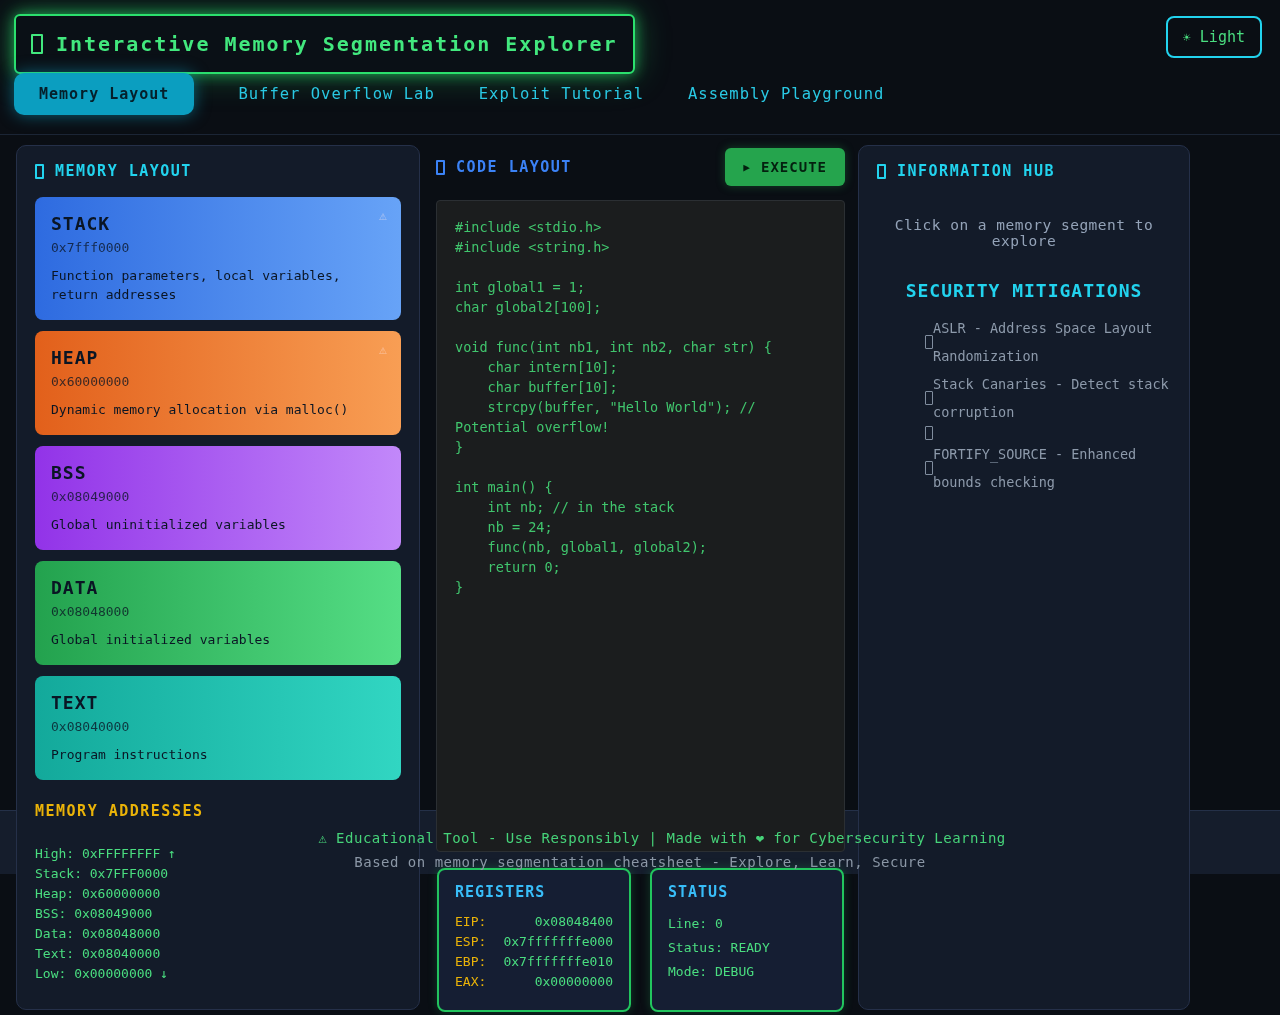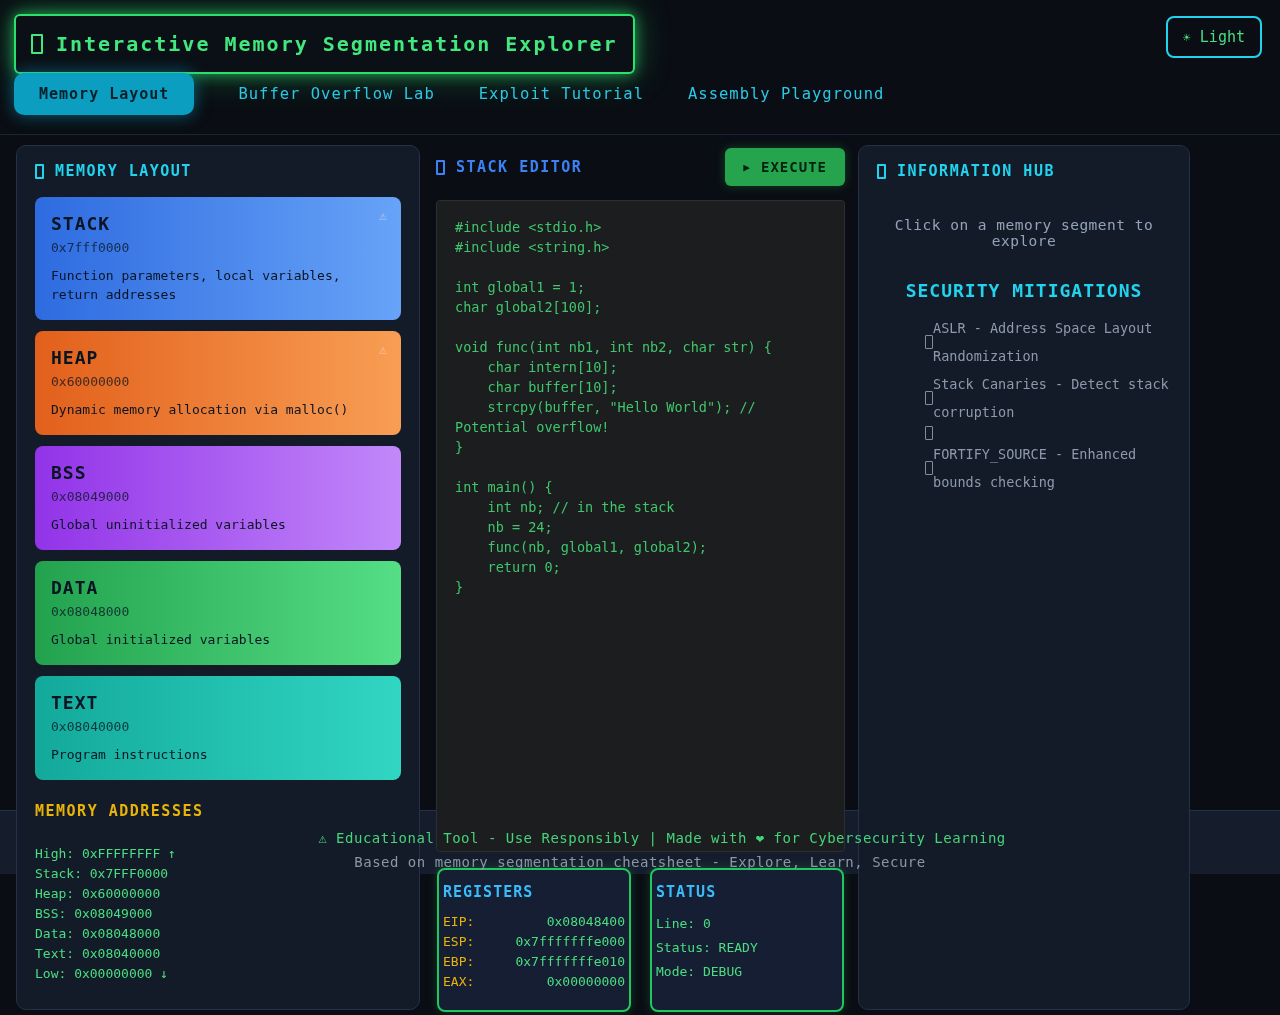--- a/index.html
+++ b/index.html
@@ -79,21 +79,21 @@
     padding:16px 18px; z-index:1; cursor:text;
   }
   .code-box pre {
     font-family:"DejaVu Sans Mono", monospace; font-size:13.5px; line-height:20px;
     color:#40c56d; white-space:pre-wrap;
   }
 
   .mini-box {
     position:absolute; top:868px; width:194px; height:144px;
     background:#151e33; border:2px solid #22c55e; border-radius:8px;
-    padding:13px 4px; z-index:2; box-shadow:0 0 10px rgba(34,197,94,.25);
+    padding:13px 16px; z-index:2; box-shadow:0 0 10px rgba(34,197,94,.25);
   }
   .mini-title { color:#38bdf8; font-size:15px; font-weight:bold; letter-spacing:1px; margin-bottom:11px; }
   .reg-row { display:flex; justify-content:space-between; font-size:13px; line-height:20px; }
   .reg-name { color:#eab308; }
   .reg-val  { color:#4ade80; }
   .status-row { color:#4ade80; font-size:13px; line-height:24px; }
 
   
   .hub-placeholder { margin-top:37px; text-align:center; color:#94a3b8; font-size:14.5px; letter-spacing:.5px; }
   .mit-title { margin-top:31px; text-align:center; color:#22d3ee; font-size:18px; font-weight:bold; letter-spacing:1px; }
@@ -180,21 +180,21 @@
     <div class="addr-line">BSS: 0x08049000</div>
     <div class="addr-line">Data: 0x08048000</div>
     <div class="addr-line">Text: 0x08040000</div>
     <div class="addr-line">Low: 0x00000000 ↓</div>
   </div>
 </section>
 
 <div class="editor-header">
   <div class="panel-header blue">
     <span class="tofu"></span>
-    <span>STACK EDITOR</span>
+    <span>CODE LAYOUT</span>
   </div>
   <button class="exec-btn">
     <span class="play-ic">▶</span>
     <span>EXECUTE</span>
   </button>
 </div>
 
 <div class="code-box">
   <pre>#include &lt;stdio.h&gt;
 #include &lt;string.h&gt;

